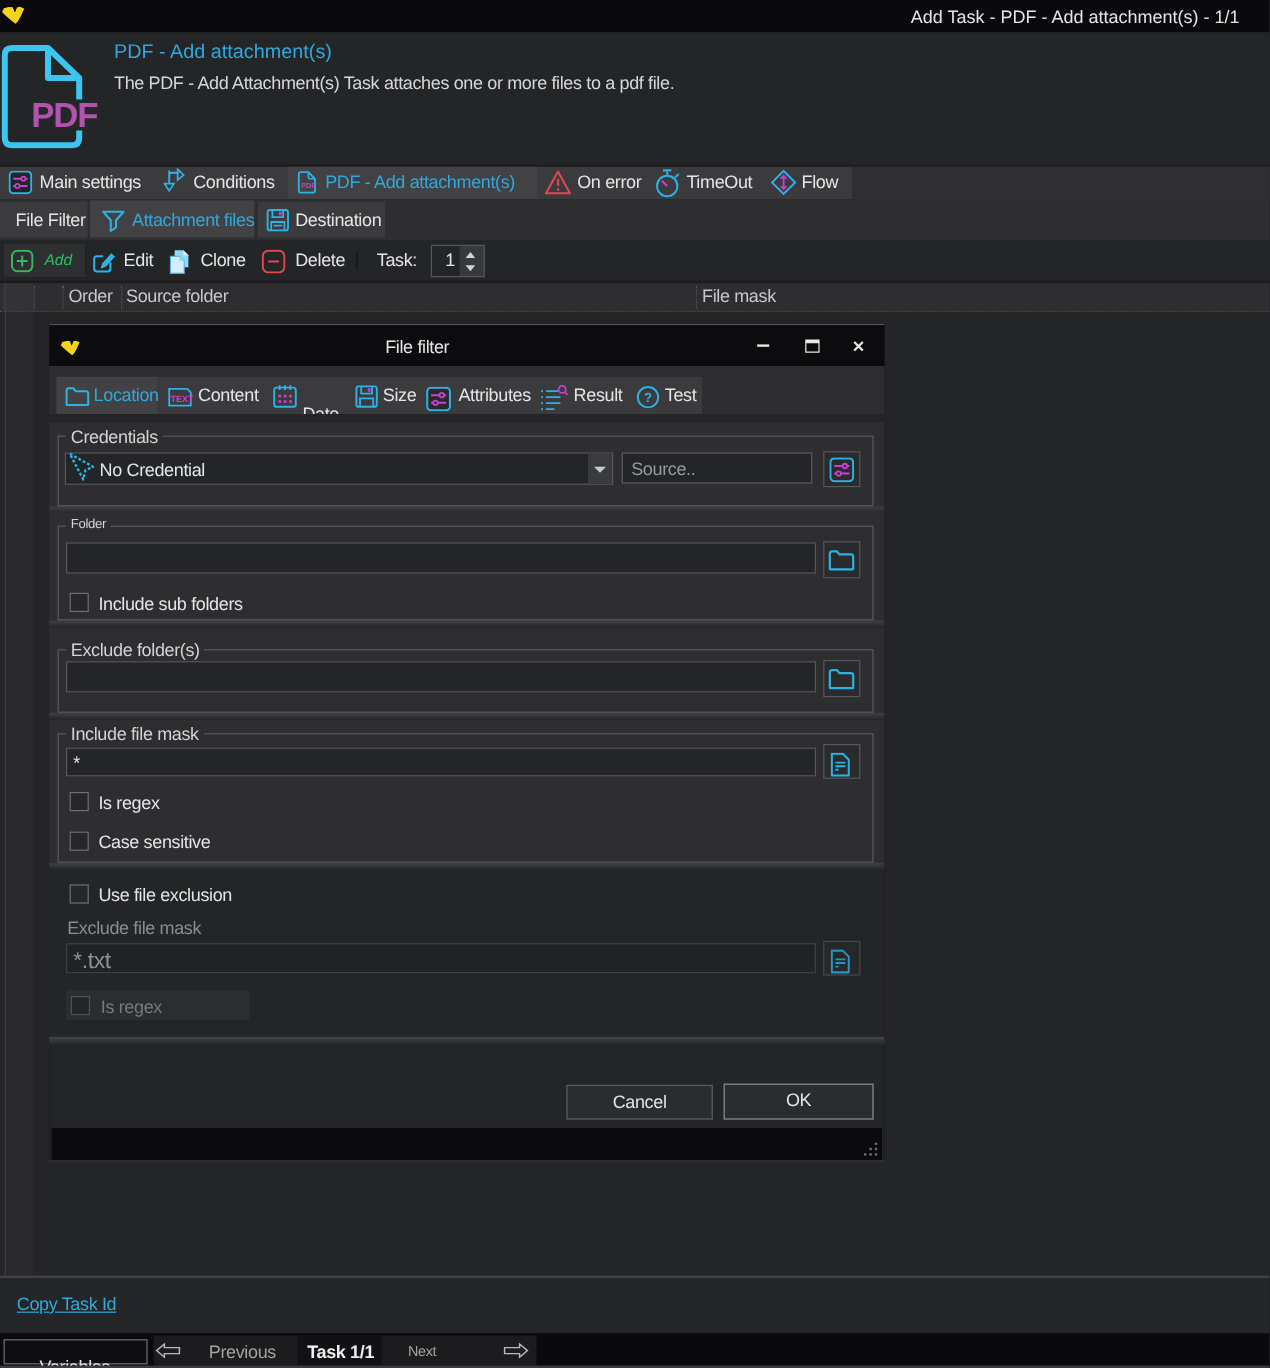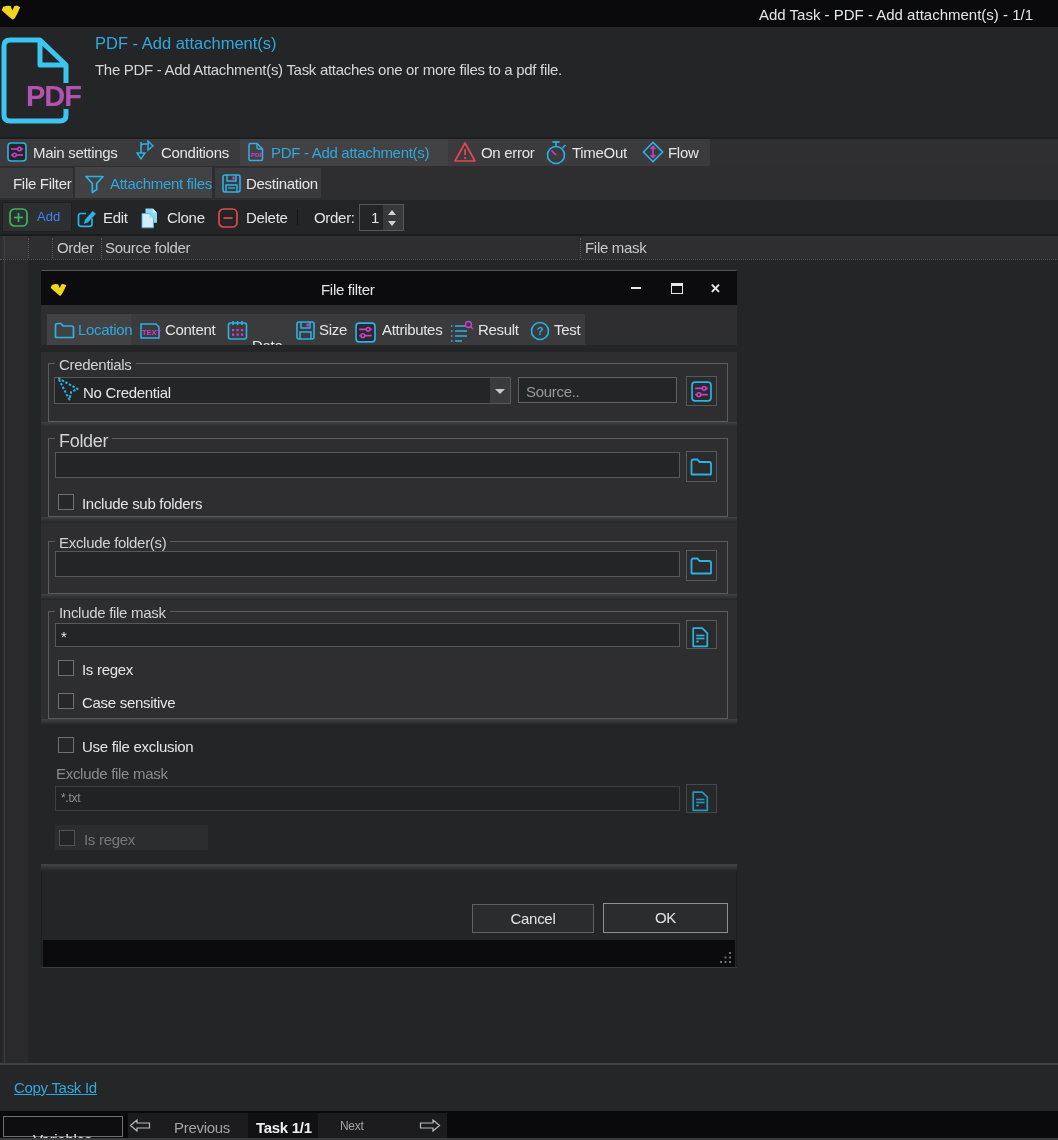--- a/index.html
+++ b/index.html
@@ -96,21 +96,21 @@
 </svg>
 <div class="abs txt" style="left:246px;top:175px;">Destination</div>
 
 <div class="abs" style="left:0;top:200px;width:1058px;height:34px;background:#242527;"></div>
 <div class="abs" style="left:2px;top:202px;width:70px;height:30px;background:#2e2f31;border:1px solid #1f2022;box-sizing:border-box;"></div>
 <svg class="abs" style="left:9px;top:208px;" width="19" height="19" viewBox="0 0 19 19">
   <rect x="1" y="1" width="17" height="17" rx="4.5" fill="none" stroke="#3cb464" stroke-width="1.7"></rect>
   <line x1="9.5" y1="5" x2="9.5" y2="14" stroke="#3cb464" stroke-width="1.7"></line>
   <line x1="5" y1="9.5" x2="14" y2="9.5" stroke="#3cb464" stroke-width="1.7"></line>
 </svg>
-<div class="abs" style="left:37px;top:209px;color:#3b82f6;font-size:13px;">Add</div>
+<div class="abs" style="left:37px;top:209px;color:#22c55e;font-size:13px;font-style:italic;">Add</div>
 
 <svg class="abs" style="left:76px;top:209px;" width="21" height="20" viewBox="0 0 21 20">
   <path d="M16,9.5 L16,15 Q16,17.3 13.7,17.3 L4.8,17.3 Q2.5,17.3 2.5,15 L2.5,6.8 Q2.5,4.5 4.8,4.5 L10,4.5" fill="none" stroke="#2db2e6" stroke-width="1.7"></path>
   <path d="M7.8,14.9 L9.1,10.6 L16.7,2.0 L19.9,4.8 L12.2,13.3 Z" fill="#2db2e6"></path>
 </svg>
 <div class="abs txt" style="left:103px;top:209px;">Edit</div>
 
 <svg class="abs" style="left:139px;top:206px;" width="22" height="24" viewBox="0 0 22 24">
   <path d="M6.5,2.5 L13.8,2.5 L18,6.7 L18,16.8 L6.5,16.8 Z" fill="#8ed9f4"></path>
   <path d="M13.8,2.5 L13.8,6.7 L18,6.7 Z" fill="#d9f1fb"></path>
@@ -119,21 +119,21 @@
 </svg>
 <div class="abs txt" style="left:167px;top:209px;">Clone</div>
 
 <svg class="abs" style="left:218px;top:208px;" width="20" height="20" viewBox="0 0 20 20">
   <rect x="1" y="1" width="18" height="18" rx="4.5" fill="none" stroke="#e34850" stroke-width="1.7"></rect>
   <line x1="5.5" y1="10" x2="14.5" y2="10" stroke="#e34850" stroke-width="1.7"></line>
 </svg>
 <div class="abs txt" style="left:246px;top:209px;">Delete</div>
 
 <div class="abs" style="left:297px;top:209px;width:1px;height:16px;background:#131517;"></div>
-<div class="abs txt" style="left:314px;top:209px;">Order:</div>
+<div class="abs txt" style="left:314px;top:209px;">Task:</div>
 <div class="abs" style="left:359px;top:204px;width:45px;height:27px;background:#38393b;border:1px solid #55575a;box-sizing:border-box;"></div>
 <div class="abs" style="left:360px;top:205px;width:23px;height:25px;background:#232527;"></div>
 <div class="abs txt" style="left:371px;top:209px;">1</div>
 <svg class="abs" style="left:385px;top:208px;" width="14" height="20" viewBox="0 0 14 20">
   <path d="M7,2 L11,7 L3,7 Z" fill="#d0d2d4"></path>
   <path d="M7,18 L11,13 L3,13 Z" fill="#d0d2d4"></path>
 </svg>
 
 <div class="abs" style="left:0;top:234px;width:1058px;height:2px;background:#191b1d;"></div>
 <div class="abs" style="left:0;top:236px;width:1058px;height:23px;background:#2e2e30;"></div>
@@ -277,21 +277,21 @@
   <rect x="1" y="1" width="18" height="18" rx="3" fill="#2a2b2d" stroke="#2db2e6" stroke-width="1.6"></rect>
   <line x1="4" y1="7" x2="16" y2="7" stroke="#cc3fd0" stroke-width="1.6"></line>
   <circle cx="12.5" cy="7" r="1.8" fill="#2a2b2d" stroke="#cc3fd0" stroke-width="1.4"></circle>
   <line x1="4" y1="13" x2="16" y2="13" stroke="#cc3fd0" stroke-width="1.6"></line>
   <circle cx="7.5" cy="13" r="1.8" fill="#2a2b2d" stroke="#cc3fd0" stroke-width="1.4"></circle>
 </svg>
 
 <div class="abs" style="left:41px;top:427px;width:696px;height:90px;background:#2e2e30;"></div>
 <div class="abs" style="left:41px;top:517px;width:696px;height:6px;background:linear-gradient(#404143,#242527);"></div>
 <div class="abs" style="left:48px;top:438px;width:680px;height:79px;border:1px solid #5a5b5d;box-sizing:border-box;"></div>
-<div class="abs" style="left:55px;top:431px;background:#2e2e30;padding:0 4px;color:#d2d3d4;font-size:18px;letter-spacing:-0.3px;">Folder</div>
+<div class="abs" style="left:55px;top:431px;background:#2e2e30;padding:0 4px;color:#d2d3d4;font-size:11px;letter-spacing:-0.3px;">Folder</div>
 <div class="abs" style="left:55px;top:452px;width:625px;height:26px;background:#232527;border:1px solid #56585a;box-sizing:border-box;"></div>
 <div class="abs" style="left:686px;top:451px;width:31px;height:31px;background:#2a2b2d;border:1px solid #56585a;box-sizing:border-box;"></div>
 <svg class="abs" style="left:690px;top:458px;" width="23" height="18" viewBox="0 0 23 18">
   <path d="M1.5,16 L1.5,3.5 Q1.5,1.5 3.5,1.5 L7.5,1.5 L9.5,4 L19,4 Q21,4 21,6 L21,16 Q21,16.5 20.5,16.5 L2,16.5 Q1.5,16.5 1.5,16 Z" fill="none" stroke="#2db2e6" stroke-width="1.8"></path>
 </svg>
 <div class="abs" style="left:58px;top:494px;width:16px;height:16px;background:#26272a;border:1px solid #6e7072;box-sizing:border-box;"></div>
 <div class="abs txt" style="left:82px;top:495px;">Include sub folders</div>
 
 <div class="abs" style="left:41px;top:523px;width:696px;height:71px;background:#2e2e30;"></div>
 <div class="abs" style="left:41px;top:594px;width:696px;height:6px;background:linear-gradient(#404143,#242527);"></div>
@@ -318,21 +318,21 @@
 </svg>
 <div class="abs" style="left:58px;top:660px;width:16px;height:16px;background:#26272a;border:1px solid #6e7072;box-sizing:border-box;"></div>
 <div class="abs txt" style="left:82px;top:661px;">Is regex</div>
 <div class="abs" style="left:58px;top:693px;width:16px;height:16px;background:#26272a;border:1px solid #6e7072;box-sizing:border-box;"></div>
 <div class="abs txt" style="left:82px;top:694px;">Case sensitive</div>
 
 <div class="abs" style="left:58px;top:737px;width:16px;height:16px;background:#26272a;border:1px solid #6e7072;box-sizing:border-box;"></div>
 <div class="abs txt" style="left:82px;top:738px;">Use file exclusion</div>
 <div class="abs" style="left:56px;top:765px;color:#8a8c8e;font-size:15px;letter-spacing:-0.3px;">Exclude file mask</div>
 <div class="abs" style="left:55px;top:786px;width:625px;height:25px;background:#212224;border:1px solid #3e4042;box-sizing:border-box;"></div>
-<div class="abs" style="left:61px;top:791px;color:#8f9193;font-size:12px;letter-spacing:-0.3px;">*.txt</div>
+<div class="abs" style="left:61px;top:791px;color:#8f9193;font-size:19px;letter-spacing:-0.3px;">*.txt</div>
 <div class="abs" style="left:686px;top:784px;width:31px;height:29px;background:#27282a;border:1px solid #46484a;box-sizing:border-box;"></div>
 <svg class="abs" style="left:692px;top:791px;" width="17" height="21" viewBox="0 0 17 21">
   <path d="M1.2,1.2 L10.3,1.2 L15.3,6.2 L15.3,19.3 L1.2,19.3 Z" fill="none" stroke="#2596c2" stroke-width="1.7" stroke-linejoin="round"></path>
   <line x1="4.2" y1="8.5" x2="12.5" y2="8.5" stroke="#2596c2" stroke-width="1.6"></line>
   <line x1="4.2" y1="11.5" x2="12.5" y2="11.5" stroke="#2596c2" stroke-width="1.6"></line>
   <line x1="4.2" y1="14.5" x2="6.8" y2="14.5" stroke="#2596c2" stroke-width="1.6"></line>
 </svg>
 <div class="abs" style="left:55px;top:825px;width:153px;height:25px;background:#2c2d2f;"></div>
 <div class="abs" style="left:59px;top:830px;width:16px;height:16px;background:#242527;border:1px solid #505254;box-sizing:border-box;"></div>
 <div class="abs" style="left:84px;top:831px;color:#76787a;font-size:15px;letter-spacing:-0.3px;">Is regex</div>

